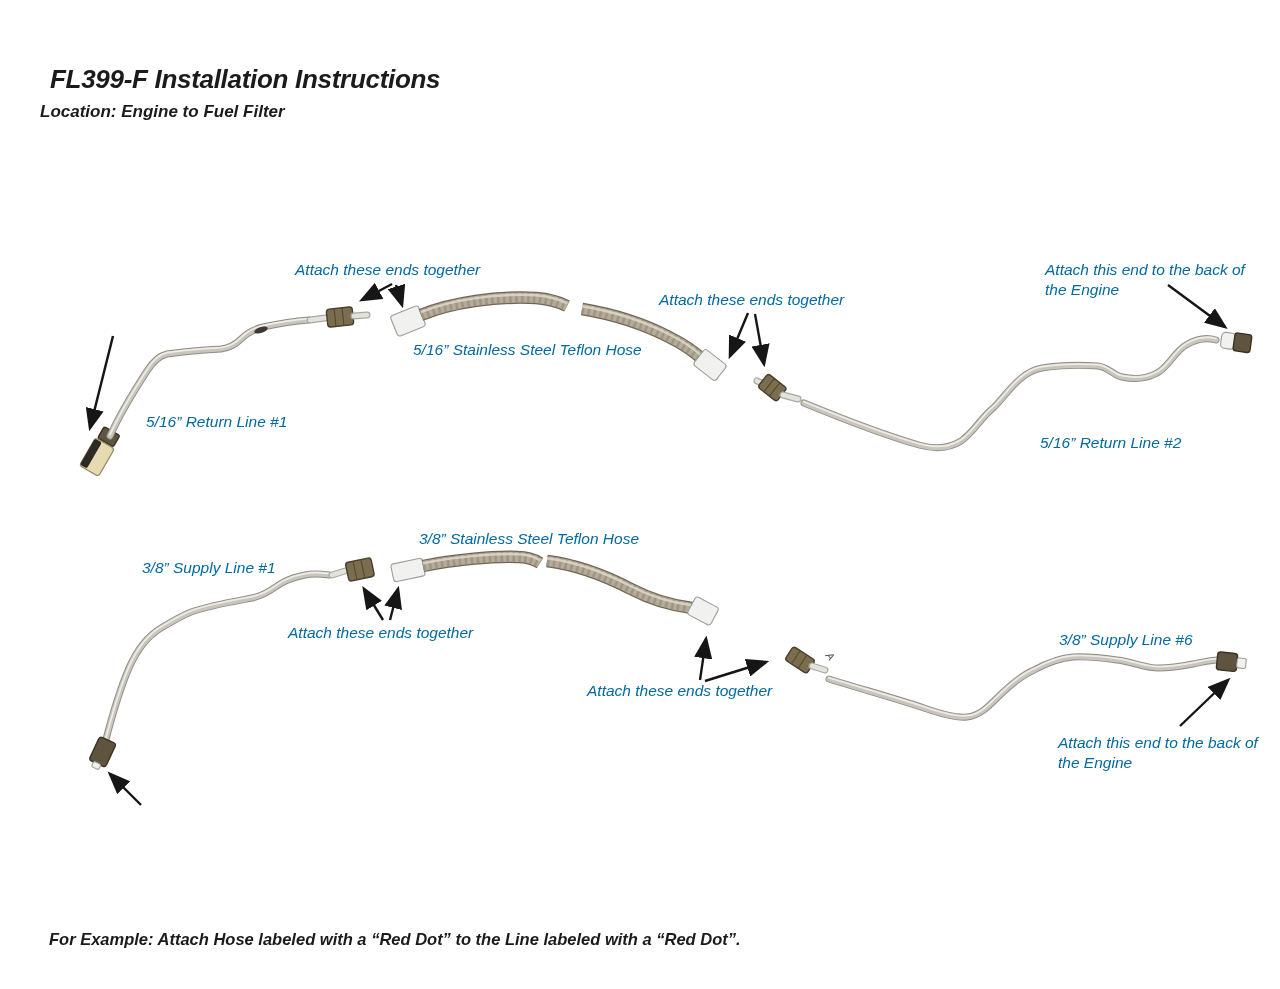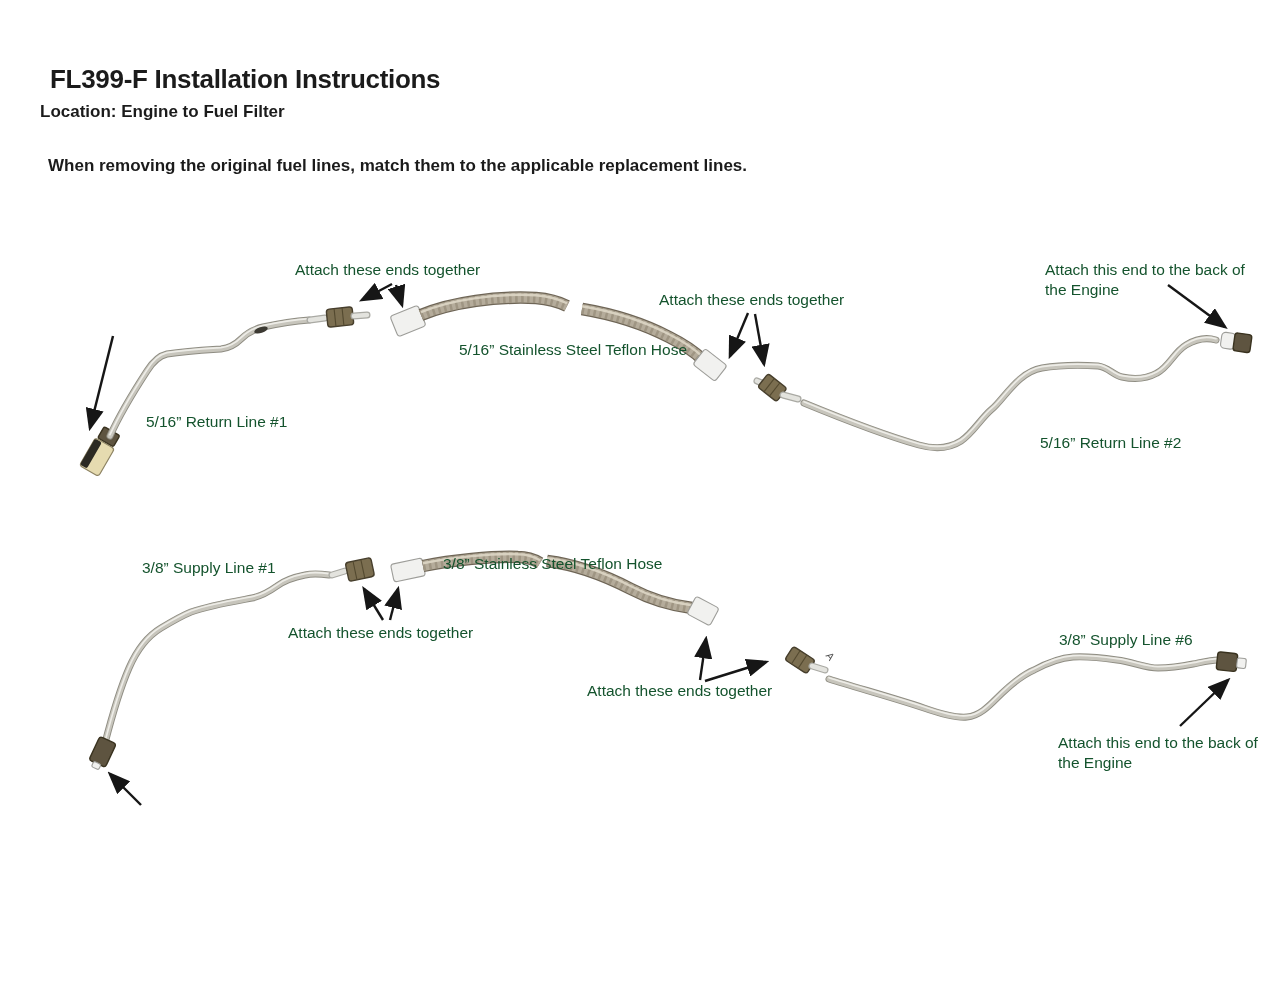--- a/index.html
+++ b/index.html
@@ -1,34 +1,34 @@
 <!DOCTYPE html>
 <html><head>
 <meta charset="utf-8">
 <style>
   html,body { margin:0; padding:0; background:#ffffff; }
   .page {
     position:relative; width:1280px; height:989px; background:#ffffff;
-    font-family:"Liberation Sans", sans-serif; color:#1b1b1b; overflow:hidden;
+    font-family:"Liberation Sans", sans-serif; color:#1b1b1b; overflow:hidden;font-style:italic;
   }
   .abs { position:absolute; }
   .title   { left:50px;  top:64px;  font-size:26px;   font-weight:bold; letter-spacing:-0.3px; }
   .loc     { left:40px;  top:102px; font-size:17px;   font-weight:bold; }
   .intro   { left:48px;  top:156px; font-size:17px;   font-weight:bold; }
   .footer1 { left:49px;  top:907px; font-size:16.5px; font-weight:bold; }
   .footer2 { left:49px;  top:930px; font-size:16.5px; font-weight:bold; }
-  .lbl { position:absolute; font-size:15.5px; line-height:20px; white-space:pre-line; color:#14532d; }
+  .lbl { position:absolute; font-size:15.5px; line-height:20px; white-space:pre-line; color:#0369a1; }
   .lb-together-t1 { left:295px;  top:260px; }
   .lb-rear        { left:40px;   top:289px; width:212px; }
-  .lb-hose516     { left:413px;  top:340px;margin-left:46px; }
+  .lb-hose516     { left:413px;  top:340px; }
   .lb-line1       { left:146px;  top:412px; }
   .lb-together-t2 { left:659px;  top:290px; }
   .lb-engine1     { left:1045px; top:260px; width:225px; }
   .lb-line2       { left:1040px; top:385px;margin-top:48px; }
-  .lb-hose38      { left:419px;  top:554px;margin-left:24px; }
+  .lb-hose38      { left:419px;  top:529px; }
   .lb-supply1     { left:142px;  top:558px; }
   .lb-together-b1 { left:288px;  top:623px; }
   .lb-together-b2 { left:587px;  top:681px; }
   .lb-supply2     { left:1059px; top:630px; }
   .lb-engine2     { left:1058px; top:733px; width:228px; }
   .lb-filter      { left:63px;   top:805px; width:200px; }
   .lb-marker-a    { left:827px;  top:646px; font-size:10.5px; color:#4c4c4c; transform:rotate(52deg); }
   svg.diagram { position:absolute; left:0; top:0; }
   .arrow       { stroke:#161616; stroke-width:2.4; fill:none; marker-end:url(#ah); }
   .tube-shadow { fill:none; stroke:#8f8d83; stroke-width:7;   stroke-linecap:round; }
@@ -47,21 +47,20 @@
   .cyl      { fill:#e6dbb0; stroke:#8d8363; stroke-width:1.2; }
   .cyl-band { fill:#2c2a23; }
 </style>
 </head>
 <body>
 
 <div class="page">
 
   <div class="abs title">FL399-F Installation Instructions</div>
   <div class="abs loc">Location: Engine to Fuel Filter</div>
-  <div class="abs intro">When removing the original fuel lines, match them to the applicable replacement lines.</div>
 
   <svg class="diagram" width="1280" height="989" viewBox="0 0 1280 989">
     <defs>
       <marker id="ah" viewBox="0 0 10 8" refX="8.5" refY="4" markerWidth="9.5" markerHeight="7.6" orient="auto">
         <path d="M0,0 L10,4 L0,8 Z" fill="#161616"></path>
       </marker>
     </defs>
 
     <g>
       <g transform="translate(108,438) rotate(30)">
@@ -213,14 +212,15 @@
 
   <div class="lbl lb-hose38">3/8” Stainless Steel Teflon Hose</div>
   <div class="lbl lb-supply1">3/8” Supply Line #1</div>
   <div class="lbl lb-together-b1">Attach these ends together</div>
   <div class="lbl lb-together-b2">Attach these ends together</div>
   <div class="lbl lb-supply2">3/8” Supply Line #6</div>
   <div class="lbl lb-engine2">Attach this end to the back of
 the Engine</div>
   <div class="lbl lb-marker-a">A</div>
 
+  <div class="abs footer2">For Example: Attach Hose labeled with a “Red Dot” to the Line labeled with a “Red Dot”.</div>
 
 </div>
 
 </body></html>

